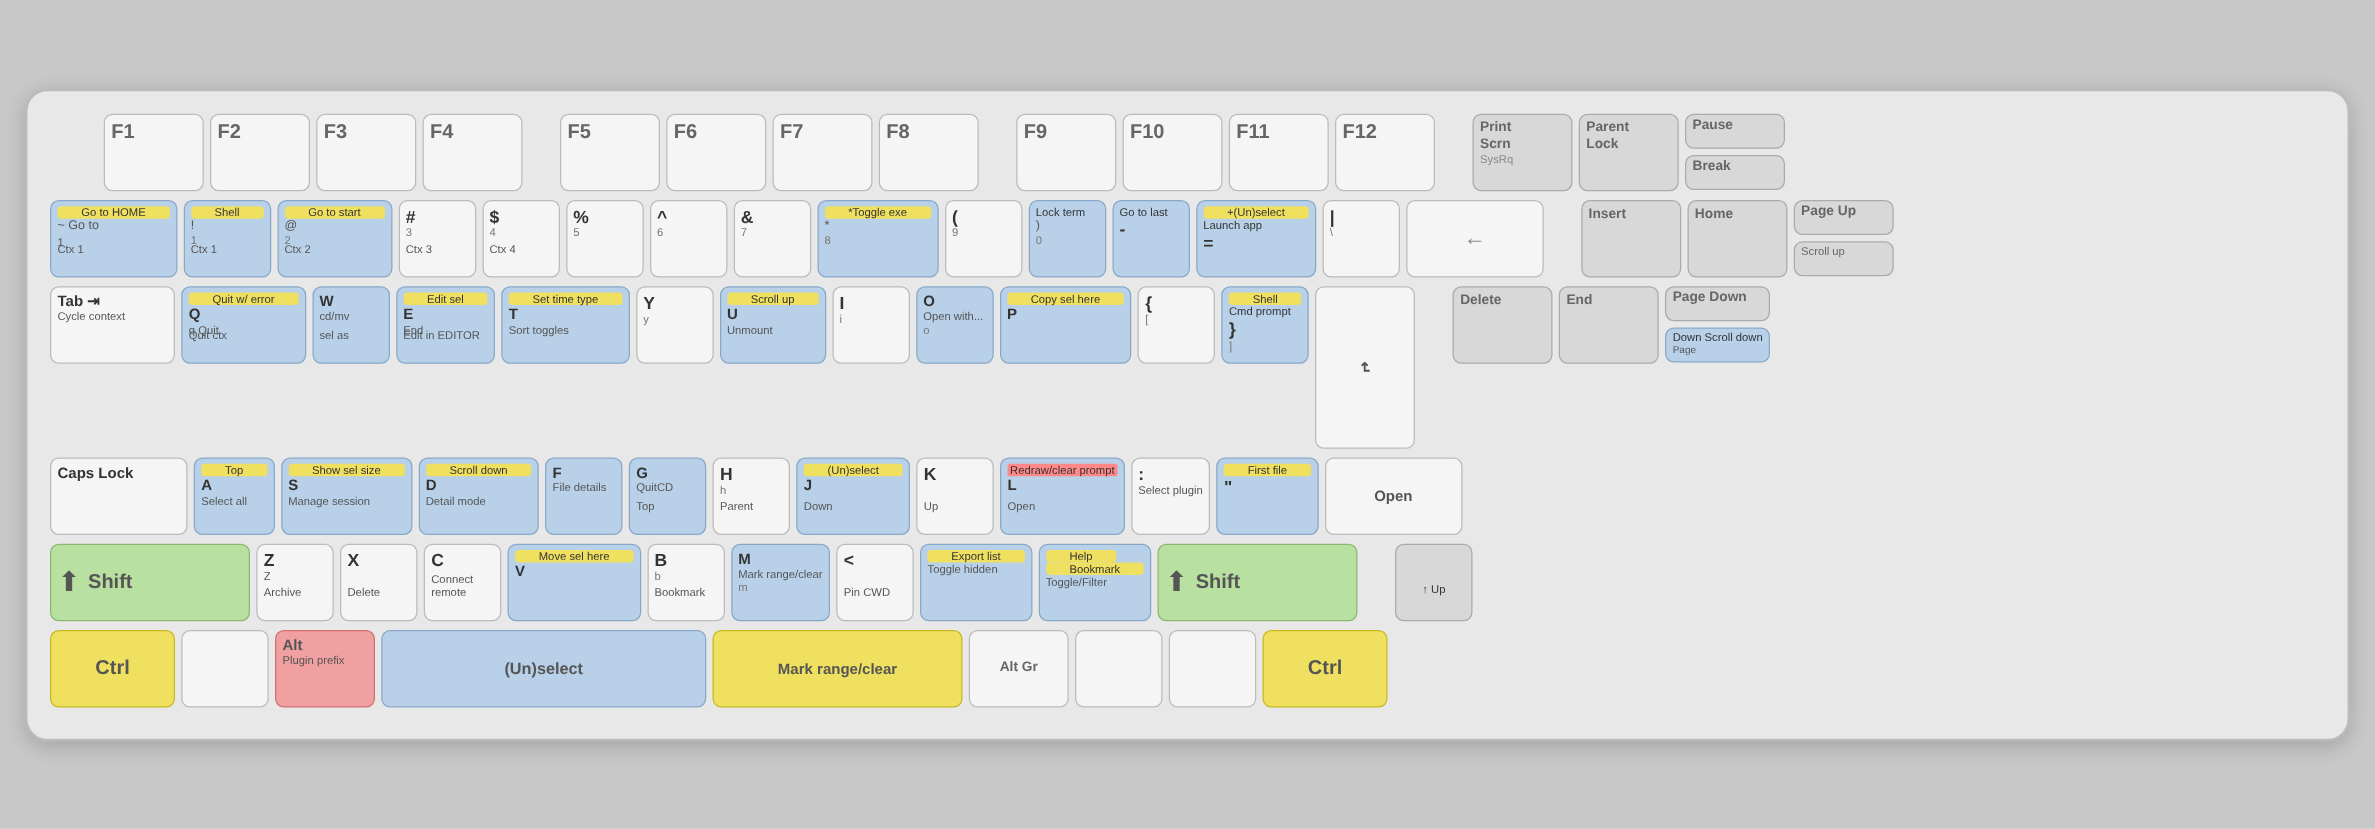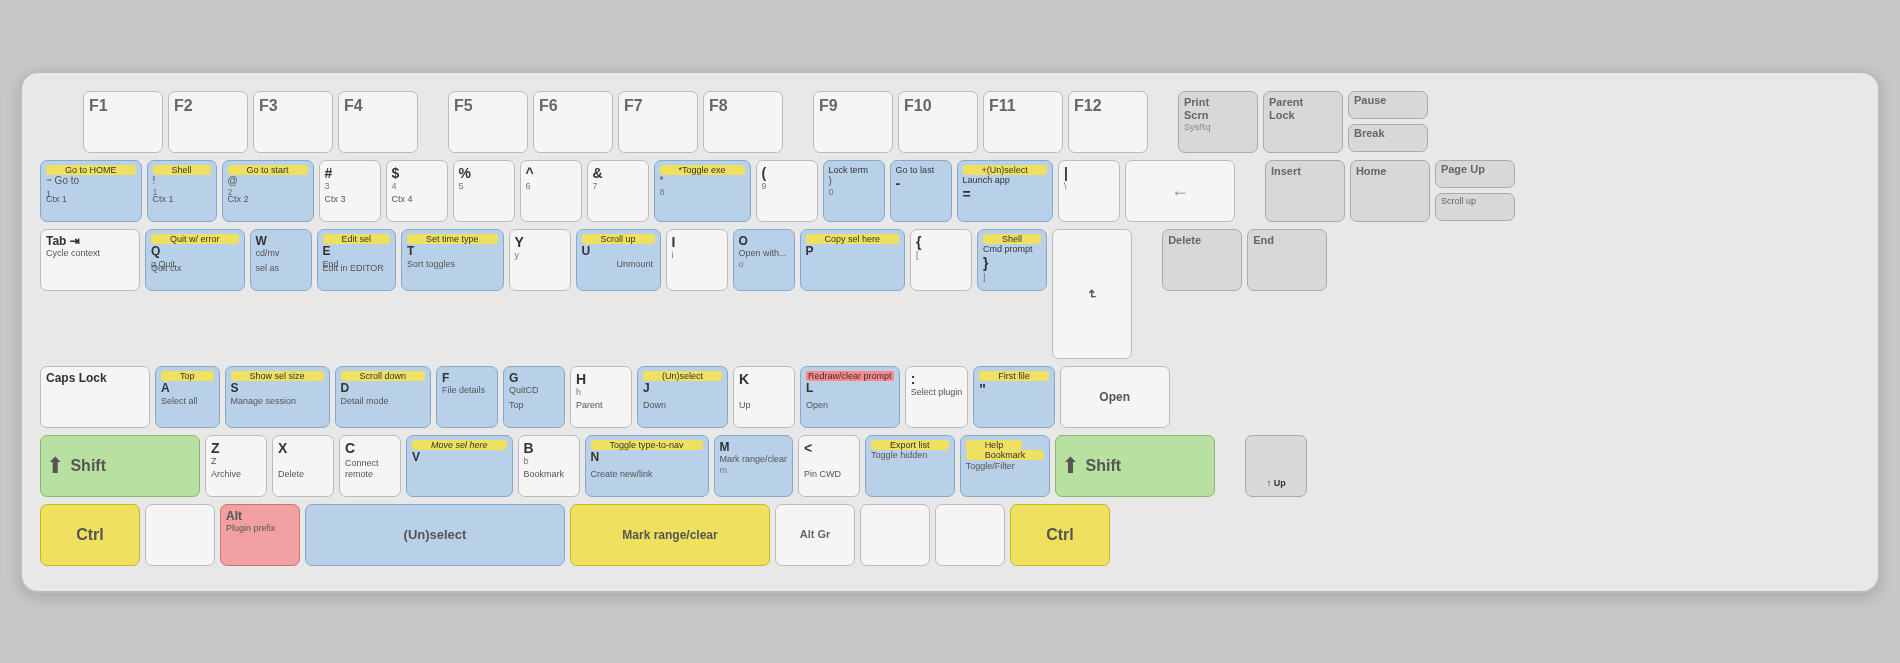--- a/index.html
+++ b/index.html
@@ -303,21 +303,21 @@
     </div>
 
     <div class="key">
       <div style="font-size:14px;font-weight:bold;">Y</div>
       <div style="font-size:9px;color:#777;">y</div>
     </div>
 
     <div class="key blue">
       <div style="font-size:9px;"><span class="yellow-badge">Scroll up</span></div>
       <div style="font-size:12px;font-weight:bold;">U</div>
-      <div style="font-size:9px;color:#555;margin-left:35px;">Unmount</div>
+      <div style="font-size:9px;color:#555;">Unmount</div>
     </div>
 
     <div class="key">
       <div style="font-size:14px;font-weight:bold;">I</div>
       <div style="font-size:9px;color:#777;">i</div>
     </div>
 
     <div class="key blue">
       <div style="font-size:12px;font-weight:bold;">O</div>
       <div style="font-size:9px;color:#555;">Open with...</div>
@@ -347,20 +347,29 @@
 
     <div class="gap"></div>
 
     <div class="key w80 gray">
       <div style="font-size:11px;font-weight:bold;color:#666;">Delete</div>
     </div>
 
     <div class="key w80 gray">
       <div style="font-size:11px;font-weight:bold;color:#666;">End</div>
     </div>
+    <div style="display:flex;flex-direction:column;gap:5px;">
+      <div class="key gray" style="min-width:80px;min-height:28px;padding:2px 5px;">
+        <div style="font-size:11px;font-weight:bold;color:#666;">Page Down</div>
+      </div>
+      <div class="key blue" style="min-width:80px;min-height:28px;padding:2px 5px;">
+        <div style="font-size:9px;color:#333;">Down Scroll down</div>
+        <div style="font-size:8px;color:#555;">Page</div>
+      </div>
+    </div>
   </div>
 
   <div class="row">
 
     <div class="key w110">
       <div style="font-size:12px;font-weight:bold;">Caps Lock</div>
     </div>
 
     <div class="key blue">
       <div style="font-size:9px;"><span class="yellow-badge">Top</span></div>
@@ -453,35 +462,30 @@
       <div style="font-size:14px;font-weight:bold;">X</div>
       <div class="bottom-label" style="font-size:9px;color:#555;">Delete</div>
     </div>
 
     <div class="key">
       <div style="font-size:14px;font-weight:bold;">C</div>
       <div class="bottom-label" style="font-size:9px;color:#555;">Connect remote</div>
     </div>
 
     <div class="key blue">
-      <div style="font-size:9px;font-style:italic;"><span class="yellow-badge">Move sel here</span></div>
+      <div style="font-size:9px;"><span class="yellow-badge">Move sel here</span></div>
       <div style="font-size:12px;font-weight:bold;">V</div>
     </div>
 
     <div class="key">
       <div style="font-size:14px;font-weight:bold;">B</div>
       <div style="font-size:9px;color:#777;">b</div>
       <div class="bottom-label" style="font-size:9px;color:#555;">Bookmark</div>
     </div>
 
-    <div class="key blue">
-      <div style="font-size:9px;"><span class="yellow-badge">Toggle type-to-nav</span></div>
-      <div style="font-size:12px;font-weight:bold;">N</div>
-      <div class="bottom-label" style="font-size:9px;color:#555;">Create new/link</div>
-    </div>
 
     <div class="key blue">
       <div style="font-size:12px;font-weight:bold;">M</div>
       <div style="font-size:9px;color:#555;">Mark range/clear</div>
       <div style="font-size:9px;color:#777;">m</div>
     </div>
 
     <div class="key">
       <div style="font-size:14px;font-weight:bold;">&lt;</div>
       <div class="bottom-label" style="font-size:9px;color:#555;">Pin CWD</div>
@@ -501,21 +505,21 @@
     <div class="key green w160">
       <div style="display:flex;align-items:center;gap:6px;margin:auto 0;">
         <span style="font-size:22px;color:#555;">⬆</span>
         <span style="font-size:16px;font-weight:bold;color:#555;">Shift</span>
       </div>
     </div>
     <div class="gap"></div>
 
     <div style="display:flex;flex-direction:column;align-items:center;gap:5px;">
       <div class="key gray" style="min-width:62px;min-height:62px;">
-        <div style="font-size:9px;color:#333;font-weight:bold;margin:auto auto 4px;">↑ Up</div>
+        <div style="font-size:9px;color:#333;font-weight:normal;margin:auto auto 16px;">↑ Up</div>
       </div>
     </div>
   </div>
 
   <div class="row">
 
     <div class="key yellow w100">
       <div style="font-size:16px;font-weight:bold;color:#555;margin:auto;">Ctrl</div>
     </div>
 

